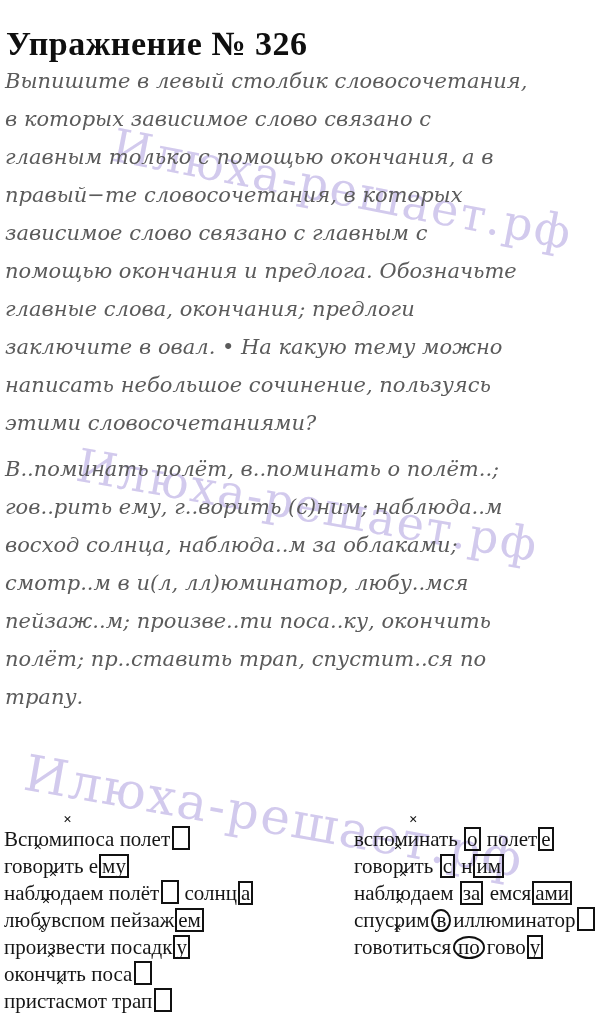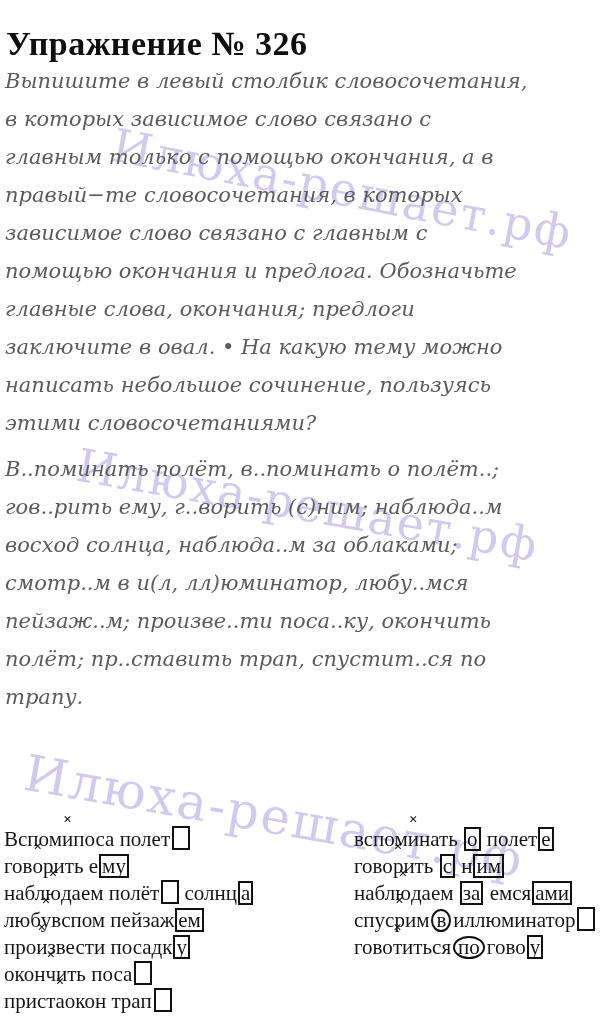--- a/index.html
+++ b/index.html
@@ -112,21 +112,21 @@
 трапу.</div>
 
 
   <div class="sol-col" id="sol-col-left">
       <div class="sol-line"><span class="seg-p">Вспом</span><span class="seg-x">и<span class="xm">×</span></span><span class="seg-p">поса полет</span><span class="seg-e"></span></div>
       <div class="sol-line"><span class="seg-p">гов</span><span class="seg-x">о<span class="xm">×</span></span><span class="seg-p">рить е</span><span class="seg-b">му</span></div>
       <div class="sol-line"><span class="seg-p">набл</span><span class="seg-x">ю<span class="xm">×</span></span><span class="seg-p">даем полёт</span><span class="seg-e"></span><span class="seg-p"> солнц</span><span class="seg-b">а</span></div>
       <div class="sol-line"><span class="seg-p">люб</span><span class="seg-x">у<span class="xm">×</span></span><span class="seg-p">вспом пейзаж</span><span class="seg-b">ем</span></div>
       <div class="sol-line"><span class="seg-p">про</span><span class="seg-x">и<span class="xm">×</span></span><span class="seg-p">звести посадк</span><span class="seg-b">у</span></div>
       <div class="sol-line"><span class="seg-p">окон</span><span class="seg-x">ч<span class="xm">×</span></span><span class="seg-p">ить поса</span><span class="seg-e"></span></div>
-      <div class="sol-line"><span class="seg-p">прист</span><span class="seg-x">а<span class="xm">×</span></span><span class="seg-p">окон трап</span><span class="seg-e"></span></div>
+      <div class="sol-line"><span class="seg-p">прист</span><span class="seg-x">а<span class="xm">×</span></span><span class="seg-p">смот трап</span><span class="seg-e"></span></div>
     </div>
   <div class="sol-col" id="sol-col-right">
       <div class="sol-line"><span class="seg-p">вспом</span><span class="seg-x">и<span class="xm">×</span></span><span class="seg-p">нать </span><span class="seg-b">о</span><span class="seg-p"> полет</span><span class="seg-b">е</span></div>
       <div class="sol-line"><span class="seg-p">гово</span><span class="seg-x">р<span class="xm">×</span></span><span class="seg-p">ить </span><span class="seg-b">с</span><span class="seg-p"> н</span><span class="seg-b">им</span></div>
       <div class="sol-line"><span class="seg-p">набл</span><span class="seg-x">ю<span class="xm">×</span></span><span class="seg-p">даем </span><span class="seg-b">за</span><span class="seg-p"> емся</span><span class="seg-b">ами</span></div>
       <div class="sol-line"><span class="seg-p">спус</span><span class="seg-x">р<span class="xm">×</span></span><span class="seg-p">им</span><span class="seg-o">в</span><span class="seg-p">иллюминатор</span><span class="seg-e"></span></div>
       <div class="sol-line"><span class="seg-p">гово</span><span class="seg-x">т<span class="xm">×</span></span><span class="seg-p">иться</span><span class="seg-o">по</span><span class="seg-p">гово</span><span class="seg-b">у</span></div>
     </div>
 
 </div>

